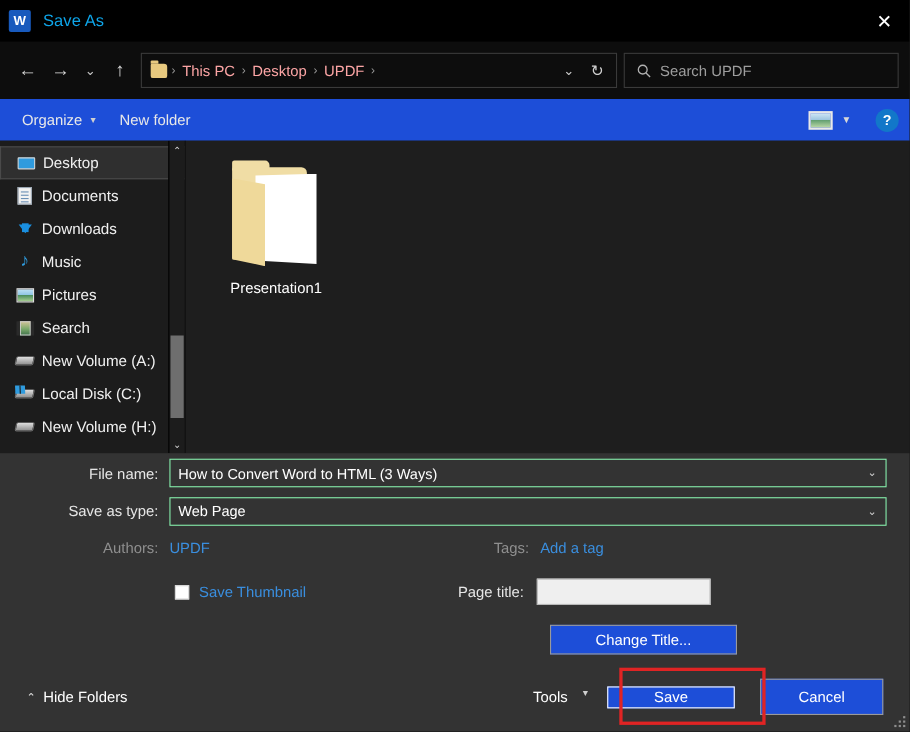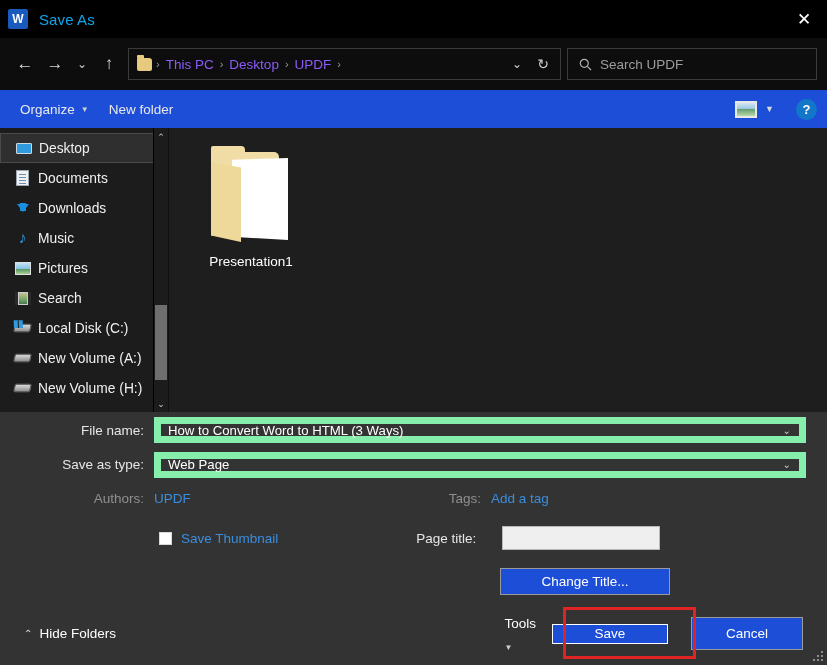--- a/index.html
+++ b/index.html
@@ -78,21 +78,21 @@
     position: relative;
     flex: 0 0 15px;
     margin-right: 2px;
   }
   .crumb-folder::before {
     content: ""; position: absolute;
     top: -3px; left: 0; width: 7px; height: 3px;
     background: #e7c97f; border-radius: 1px 1px 0 0;
   }
   .crumb {
-    color: #8b5cf6; font-size: 13.5px;
+    color: #fca5a5; font-size: 13.5px;
     padding: 0 4px; white-space: nowrap;
   }
   .crumb-sep {
     color: #9a9a9a; font-size: 11px;
     padding: 0 2px; user-select: none;
   }
   .addr-spacer { flex: 1 1 auto; }
   .addr-icon {
     width: 26px; height: 28px;
     display: flex; align-items: center; justify-content: center;
@@ -326,21 +326,21 @@
     padding: 0 12px;
   }
   .lbl {
     color: #e6e6e6; font-size: 13.5px;
     text-align: right;
     flex: 0 0 auto;
   }
   .lbl.dim { color: #8f8f8f; }
   .combo {
     height: 26px;
-    border: 7px solid #86efac;
+    border: 1px solid #86efac;
     background: #333333;
     display: flex; align-items: center;
     padding: 0 4px 0 7px;
     color: #ffffff; font-size: 13.2px;
   }
   .combo .val { flex: 1 1 auto; white-space: nowrap; overflow: hidden; }
   .combo .chev { color: #cfcfcf; font-size: 10px; padding-right: 4px; }
   .link { color: #3a8ede; font-size: 13.5px; }
   .checkbox {
     width: 13px; height: 13px;
@@ -367,21 +367,21 @@
     position: absolute;
     border: 3px solid #e02424;
   }
   .hide-folders {
     display: flex; align-items: center; gap: 7px;
     color: #ffffff; font-size: 13.5px;
   }
   .chev-up { font-size: 10px; color: #e0e0e0; }
   .tools {
     display: flex; align-items: flex-start; gap: 12px;
-    color: #ffffff; font-size: 13.5px; flex-direction: column;
+    color: #ffffff; font-size: 13.5px;
   }
   .grip {
     position: absolute; right: 3px; bottom: 3px;
     width: 11px; height: 11px;
     color: #9a9a9a;
   }
   .grip i {
     position: absolute; width: 2px; height: 2px; background: #8e8e8e; display: block;
   }
 </style>
@@ -481,32 +481,32 @@
 
       <div class="side-item">
         <span class="side-ico">
             <span class="ic-vid"></span>
           </span>
         <span>Search</span>
       </div>
 
       <div class="side-item">
         <span class="side-ico">
+            <span class="ic-drive"></span>
+          </span>
+        <span>New Volume (A:)</span>
+      </div>
+
+      <div class="side-item">
+        <span class="side-ico">
           <span class="ic-drive">
               <span class="ic-drive-win"></span>
             </span>
         </span>
         <span>Local Disk (C:)</span>
-      </div>
-
-      <div class="side-item">
-        <span class="side-ico">
-            <span class="ic-drive"></span>
-          </span>
-        <span>New Volume (A:)</span>
       </div>
 
       <div class="side-item">
         <span class="side-ico">
             <span class="ic-drive"></span>
           </span>
         <span>New Volume (H:)</span>
       </div>
 
       <div class="side-scroll">
@@ -553,21 +553,21 @@
       <div class="lbl dim" style="width:142px; padding-right:10px;">Authors:</div>
       <div class="link">UPDF</div>
       <div class="lbl dim" style="margin-left:258px; padding-right:10px;">Tags:</div>
       <div class="link">Add a tag</div>
     </div>
 
     <div class="row" style="height:44px; align-items:center;">
       <div style="width:147px;"></div>
       <div class="checkbox"></div>
       <div class="link" style="margin-left:9px;">Save Thumbnail</div>
-      <div class="lbl" style="margin-left:138px; padding-right:26px;">Page title:</div>
+      <div class="lbl" style="margin-left:138px; padding-right:12px;">Page title:</div>
       <div class="text-input" style="width:158px;"></div>
     </div>
 
     <div class="row" style="height:42px;">
       <div style="flex:1 1 auto;"></div>
       <div class="btn" style="width:170px; height:27px; margin-right:145px;">Change Title...</div>
     </div>
 
     <div class="row" style="height:63px; position:relative;">
       <div class="hide-folders" style="margin-left:12px;">

